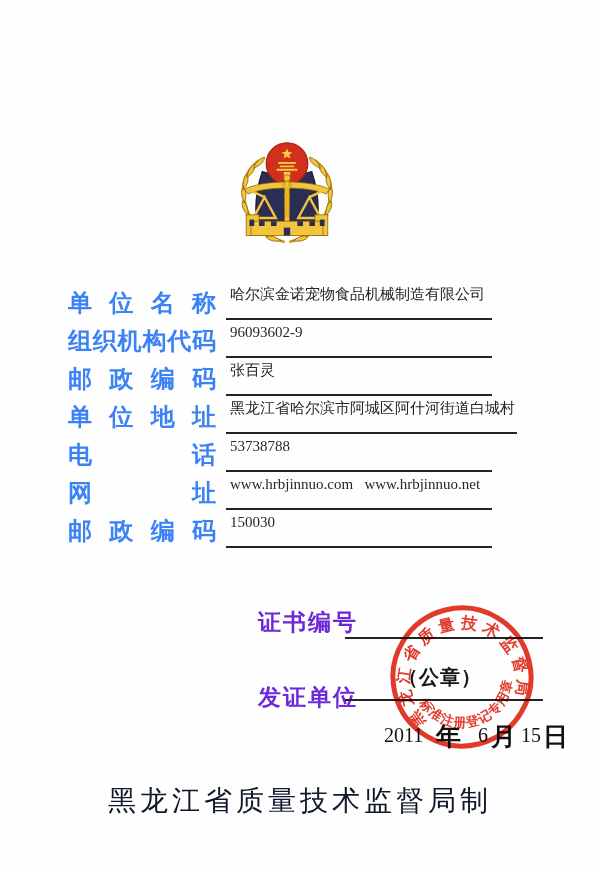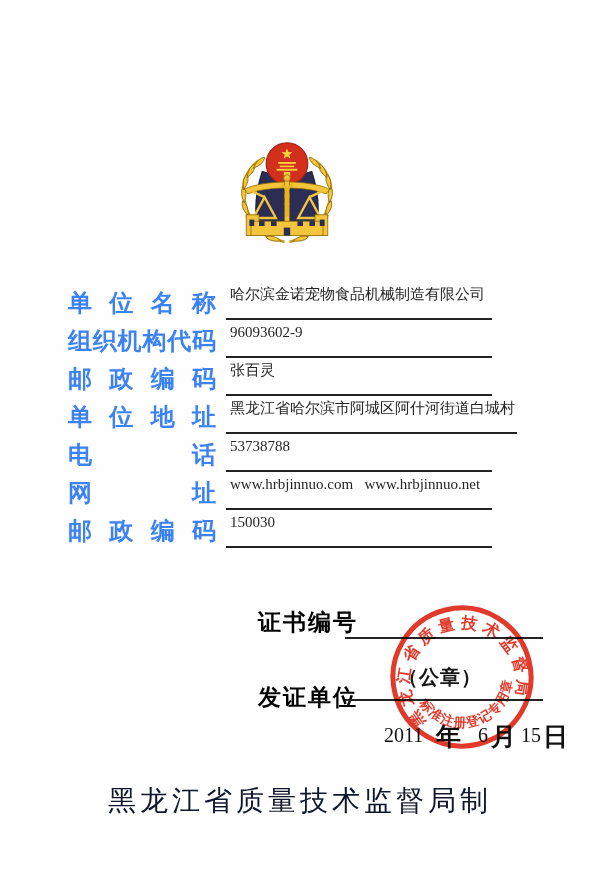--- a/index.html
+++ b/index.html
@@ -45,21 +45,21 @@
     border-bottom:2px solid #232323;
     font-size:15px;line-height:1.25;
     padding:0 2px 14px 4px;
     white-space:pre;
     color:#262626;
   }
   
   .cert-label{
     position:absolute;left:258px;
     font-size:23px;font-weight:bold;letter-spacing:2px;
-    color:#000000;white-space:nowrap;
+    color:#6d28d9;white-space:nowrap;
   }
   .cert-no-label{top:607px;}
   .issuer-label{top:682px;}
   .issuer-value{
     position:absolute;left:398px;top:664px;
     font-size:20px;font-weight:bold;letter-spacing:1px;
     color:#151515;white-space:nowrap;
   }
   .blank-line{
     position:absolute;left:345px;width:198px;height:2px;

